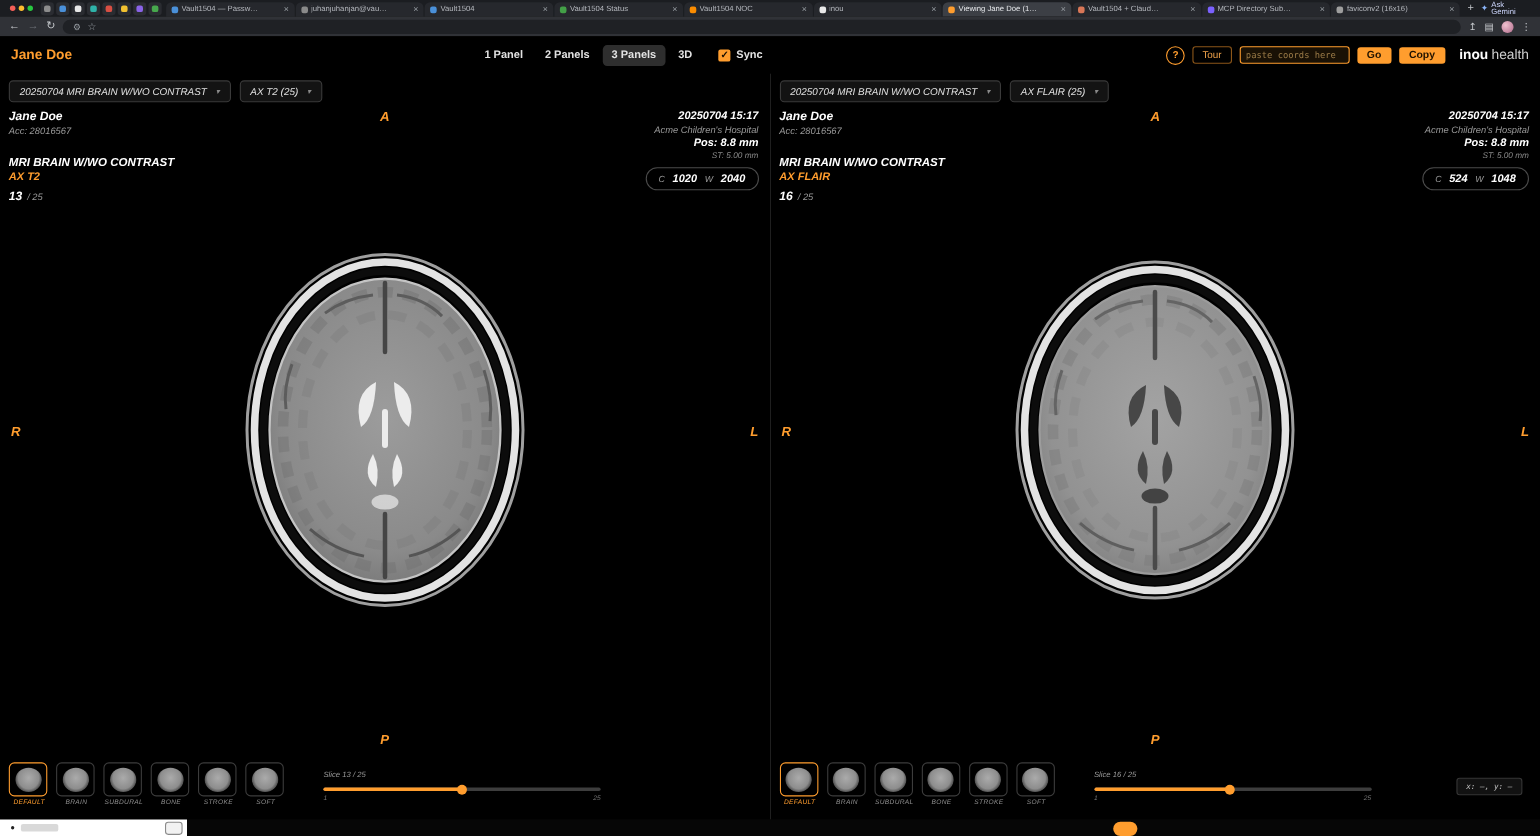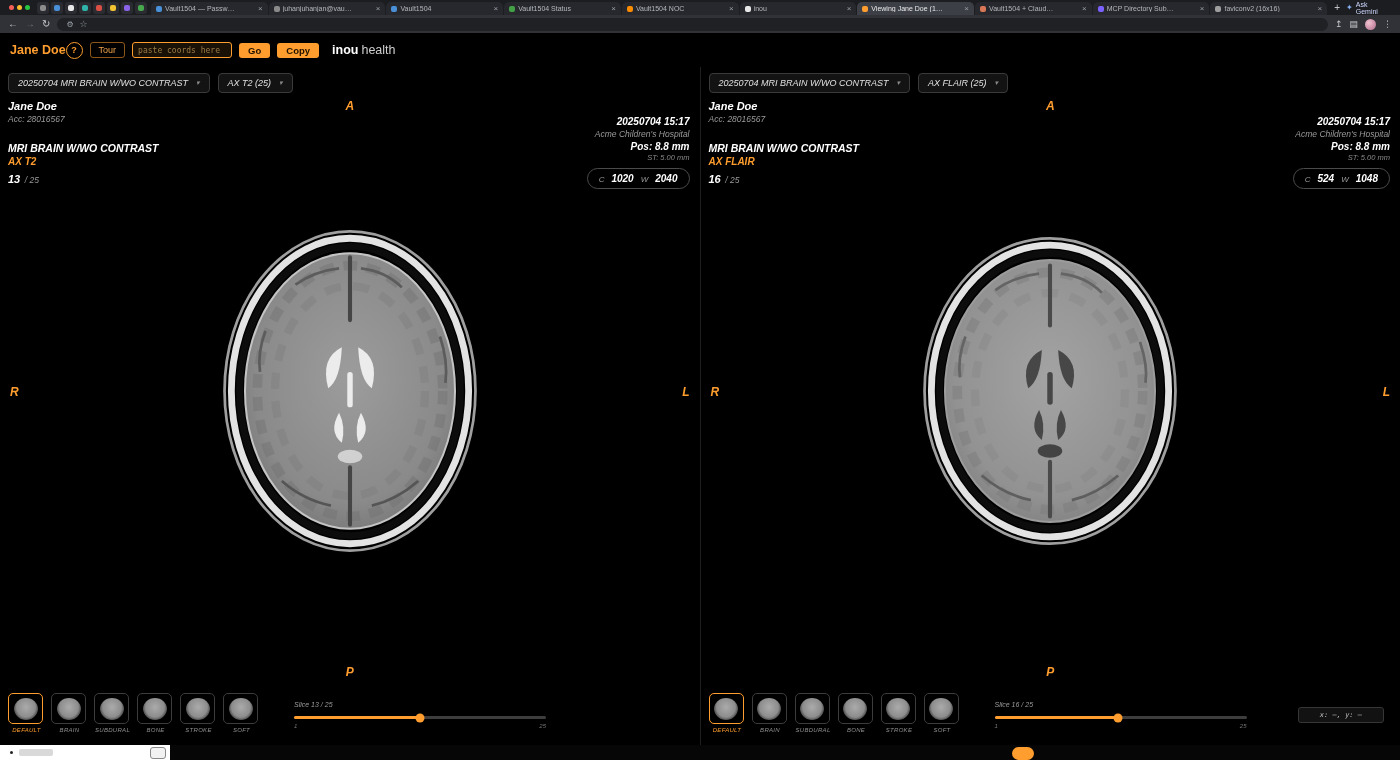--- a/index.html
+++ b/index.html
@@ -57,21 +57,21 @@
 
   
   .viewer{position:absolute;top:67px;left:0;right:0;height:678px;display:flex;font-style:italic;}
   .panel{position:relative;flex:1;overflow:hidden;background:#000;}
   .panel.first{border-right:1px solid #1f1f1f;}
   .panel-selects{display:flex;gap:8px;padding:6px 8px;position:relative;z-index:4;}
   .select{background:#131313;border:1px solid #3a3a3a;border-radius:4px;color:#e0e0e0;font-size:9px;padding:4px 9px;display:flex;align-items:center;gap:8px;}
   .select .chev{color:#8a8a8a;font-size:7px;}
 
   .ov-left{position:absolute;top:33px;left:8px;z-index:3;}
-  .ov-right{position:absolute;top:49px;right:10px;text-align:right;z-index:3;}
+  .ov-right{position:absolute;top:33px;right:10px;text-align:right;z-index:3;}
   .ov-name{color:#fff;font-weight:bold;font-size:11px;}
   .ov-dim{color:#9a9a9a;font-size:8.5px;margin-top:2px;}
   .ov-study{color:#fff;font-weight:bold;font-size:10.5px;margin-top:18px;}
   .ov-series{color:#ff9d2e;font-weight:bold;font-size:10px;margin-top:2px;}
   .ov-slice{margin-top:2px;}
   .ov-slice b{color:#fff;font-size:11px;}
   .ov-slice span{color:#9a9a9a;font-size:8.5px;}
   .ov-dt{color:#fff;font-weight:bold;font-size:10px;}
   .ov-pos{color:#fff;font-weight:bold;font-size:10px;margin-top:2px;}
   .ov-st{color:#8a8a8a;font-size:7.5px;margin-top:1px;}
@@ -100,21 +100,21 @@
   .preset.active .thumb{border-color:#ff9d2e;}
   .mini-brain{width:24px;height:22px;border-radius:50%;background:radial-gradient(ellipse at 50% 42%,#ababab 0%,#8d8d8d 55%,#555 70%,#000 76%);}
   .preset-label{font-size:6px;color:#8f8f8f;margin-top:3px;letter-spacing:.3px;}
   .preset.active .preset-label{color:#ff9d2e;}
   .slider-area{margin-left:28px;padding-top:8px;width:252px;}
   .slider-label{font-size:7px;color:#9a9a9a;}
   .slider-track{position:relative;height:3px;background:#3d3d3d;border-radius:2px;margin-top:8px;}
   .slider-fill{position:absolute;left:0;top:0;height:100%;background:#ff9d2e;border-radius:2px;}
   .slider-handle{position:absolute;top:50%;transform:translate(-50%,-50%);width:9px;height:9px;border-radius:50%;background:#ff9d2e;}
   .slider-ends{display:flex;justify-content:space-between;font-size:6px;color:#777;margin-top:4px;}
-  .coords-readout{position:absolute;right:16px;bottom:22px;background:#121212;border:1px solid #363636;border-radius:3px;padding:3px 21px;font-family:"DejaVu Sans Mono",monospace;font-size:7px;color:#c0c0c0;z-index:4;}
+  .coords-readout{position:absolute;right:16px;bottom:22px;background:#121212;border:1px solid #363636;border-radius:3px;padding:3px 8px;font-family:"DejaVu Sans Mono",monospace;font-size:7px;color:#c0c0c0;z-index:4;}
 
   
   .page-bottom{position:absolute;top:745px;left:0;right:0;height:15px;background:#060606;}
   .note{position:absolute;left:0;top:0;width:170px;height:15px;background:#fff;display:flex;align-items:center;gap:6px;padding-left:10px;box-sizing:border-box;}
   .note .dot{width:3px;height:3px;border-radius:50%;background:#222;}
   .note .bar{width:34px;height:7px;background:#d9d9d9;border-radius:2px;}
   .note .box{width:14px;height:10px;border:1px solid #8a8a8a;border-radius:3px;margin-left:auto;margin-right:4px;background:#f2f2f2;}
   .fab{position:absolute;left:1012px;top:2px;width:22px;height:13px;border-radius:8px;background:#ff9d2e;}
 </style>
 </head>
@@ -221,20 +221,30 @@
   </div>
   <span class="chrome-ic">↥</span>
   <span class="chrome-ic">▤</span>
   <span class="avatar"></span>
   <span class="chrome-ic">⋮</span>
 </div>
 
 <div class="app-header">
   <span class="patient-name">Jane Doe</span>
 
+  <div class="panel-controls">
+    <span class="pbtn">1 Panel</span>
+    <span class="pbtn">2 Panels</span>
+    <span class="pbtn active">3 Panels</span>
+    <span class="pbtn">3D</span>
+    <span class="sync">
+      <span class="checkbox">✓</span>
+      <span class="sync-label">Sync</span>
+    </span>
+  </div>
 
   <div class="header-right">
     <span class="help-btn">?</span>
     <button class="tour-btn">Tour</button>
     <input class="coords-input" placeholder="paste coords here" style="">
     <button class="btn-solid">Go</button>
     <button class="btn-solid">Copy</button>
     <span class="brand"><b>inou</b><span>health</span></span>
   </div>
 </div>

